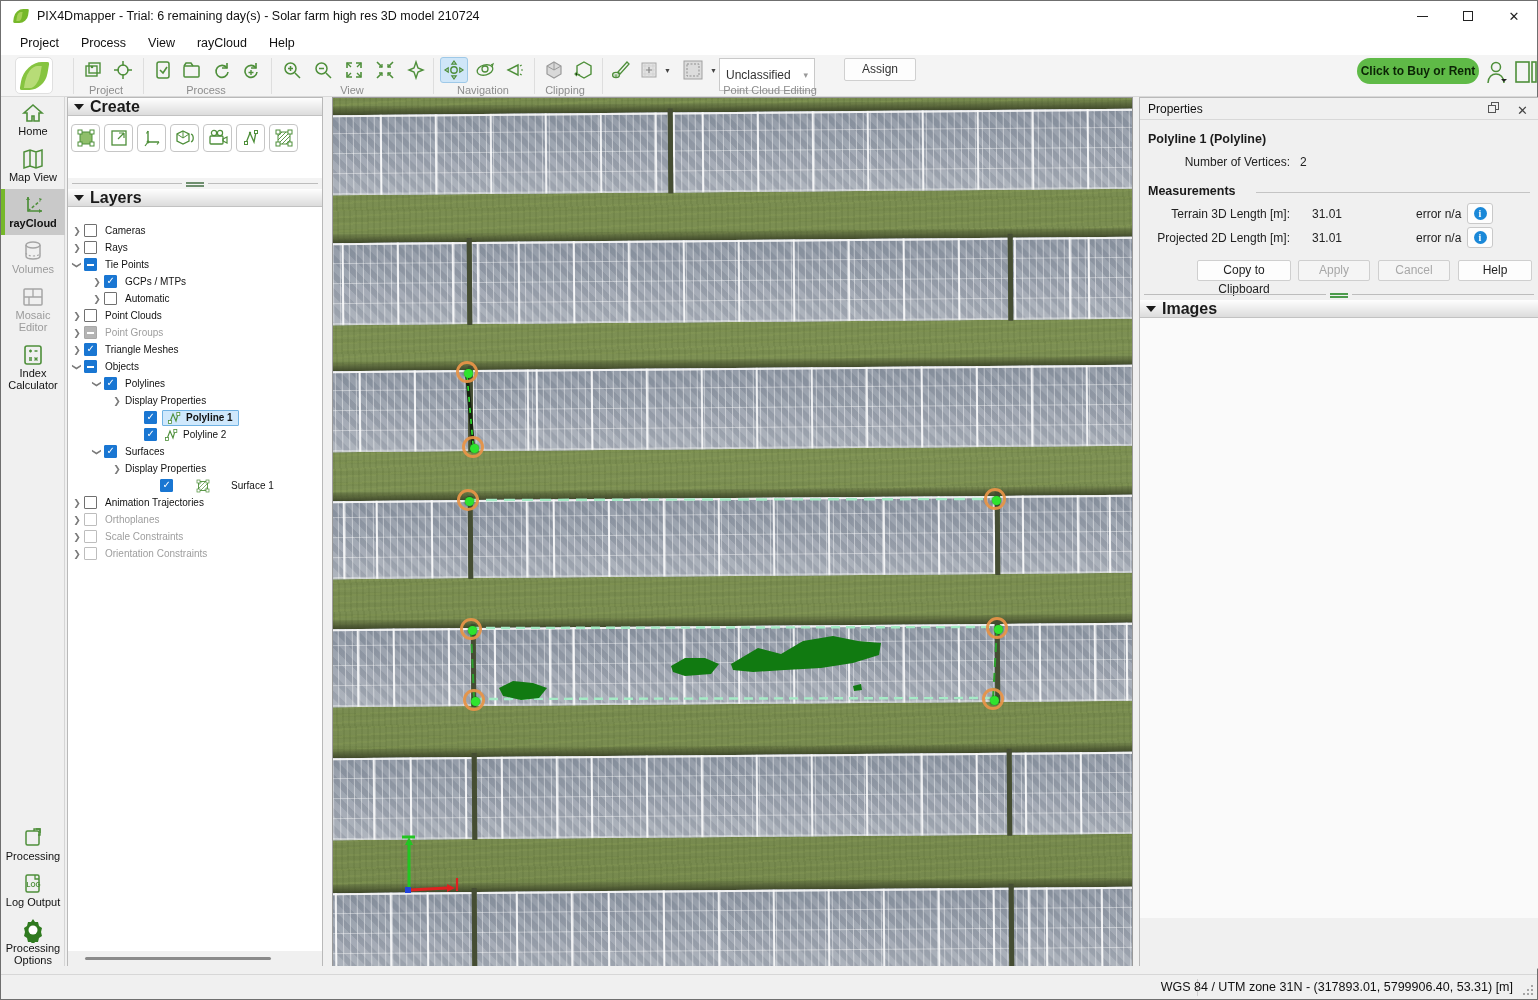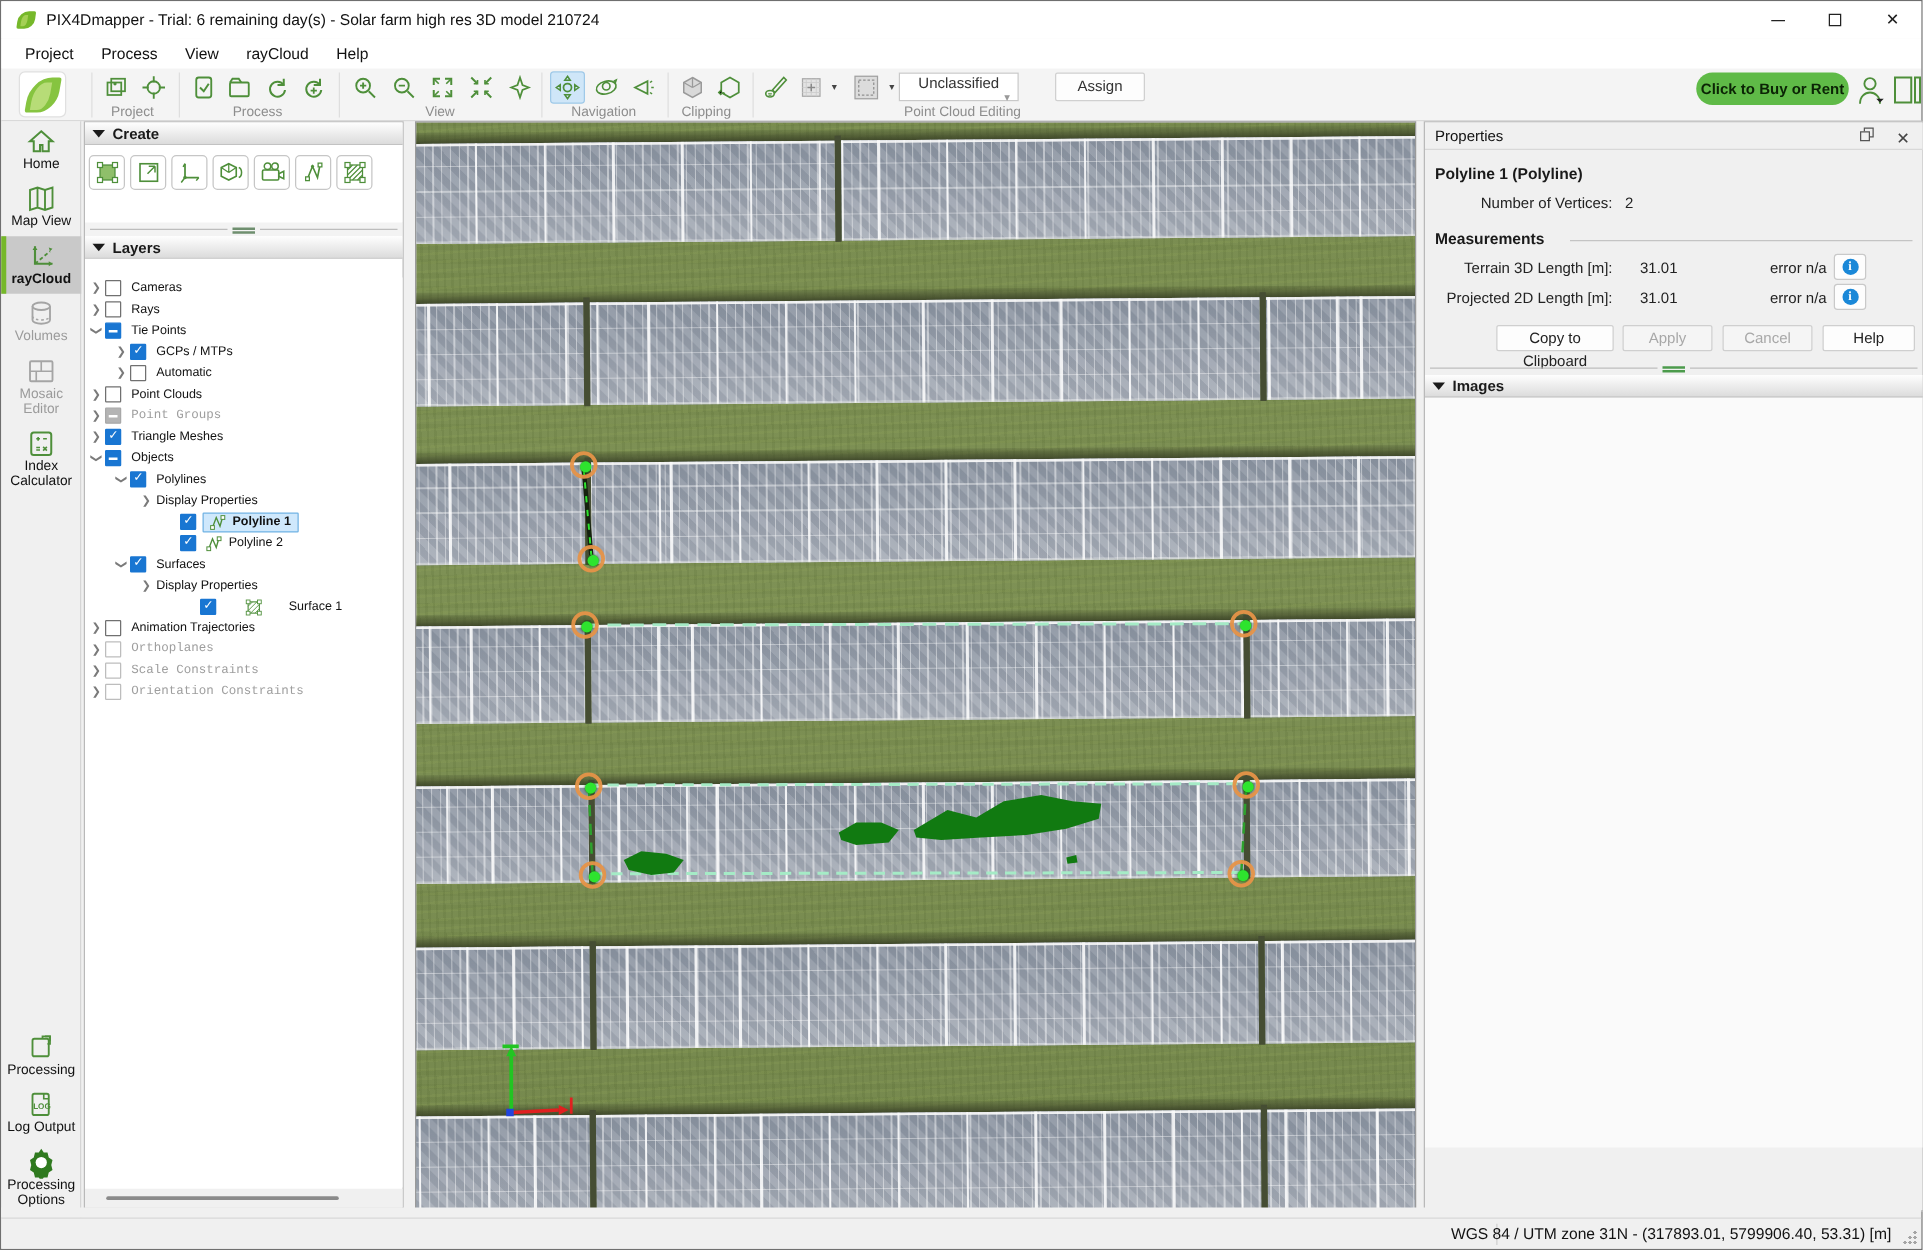--- a/index.html
+++ b/index.html
@@ -26,62 +26,62 @@
   .toolbar { position:absolute; left:0; top:54px; right:0; height:42px; background:#f4f4f4; border-bottom:1px solid #d9d9d9; }
   .logo-btn { position:absolute; left:14px; top:2px; width:38px; height:37px; background:#fff; border:1px solid #e0e0e0; border-radius:5px; }
   .logo-btn .leafbig { position:absolute; left:6px; top:4px; width:25px; height:28px; background:#86c440; border-radius:70% 8% 60% 8%; transform:skewX(-10deg); overflow:hidden; }
   .logo-btn .leafbig:after { content:""; position:absolute; left:4px; top:4px; width:14px; height:22px; background:#b7dc77; border-radius:70% 0 60% 0; }
   .tgroup-label { position:absolute; top:29px; font-size:11px; color:#8d8d8d; text-align:center; white-space:nowrap; }
   .tsep { position:absolute; top:3px; width:1px; height:36px; background:#dedede; }
   .tbtn { position:absolute; top:2px; width:28px; height:26px; display:flex; align-items:center; justify-content:center; border-radius:3px; }
   .tbtn.active { background:#cfe6f8; border:1px solid #9fc9e8; }
   .tbtn svg { display:block; }
   .drop-arrow { position:absolute; top:12px; font-size:7px; color:#444; }
-  .combo { position:absolute; left:718px; top:3px; width:96px; height:23px; background:#fff; border:1px solid #c9c9c9; font-size:12px; color:#333; display:flex; align-items:center; padding:0 6px;flex-direction:column; }
+  .combo { position:absolute; left:718px; top:3px; width:96px; height:33px; background:#fff; border:1px solid #c9c9c9; font-size:12px; color:#333; display:flex; align-items:center; padding:0 6px; }
   .combo .chev { margin-left:auto; color:#999; font-size:9px; }
   .assign-btn { position:absolute; left:843px; top:3px; width:72px; height:23px; background:#fdfdfd; border:1px solid #d0d0d0; border-radius:2px; font-size:12px; color:#333; text-align:center; line-height:21px; }
   .buy-btn { position:absolute; left:1356px; top:3px; width:122px; height:26px; background:#5fba47; border-radius:13px; font-weight:bold; font-size:12px; color:#0b2405; text-align:center; line-height:26px; }
   .user-ico { position:absolute; left:1484px; top:4px; }
   .layout-ico { position:absolute; left:1514px; top:5px; }
 
   
   .rail { position:absolute; left:0; top:96px; width:64px; bottom:25px; background:#f0f0f0; border-right:1px solid #d5d5d5; }
   .rail-item { position:relative; width:64px; text-align:center; padding:4px 0 6px; }
   .rail-item .ric { height:24px; display:flex; align-items:center; justify-content:center; }
   .rail-item .rlb { font-size:11px; line-height:12px; color:#111; }
   .rail-item.disabled .rlb { color:#9b9b9b; }
   .rail-item.active { background:#c9c9c9; }
   .rail-item.active:before { content:""; position:absolute; left:0; top:0; bottom:0; width:4px; background:#76b82a; }
   .rail-item.active .rlb { font-weight:bold; }
   .rail-bottom { position:absolute; bottom:2px; left:0; width:64px; }
 
   
   .lpanel { position:absolute; left:66px; top:96px; width:256px; bottom:32px; background:#fff; border:1px solid #b9b9b9; }
-  .sec-header { position:relative; height:18px; background:linear-gradient(#fefefe,#dcdcdc); border-bottom:1px solid #c2c2c2; font-weight:bold; font-size:12px; padding-left:22px; line-height:18px; }
+  .sec-header { position:relative; height:18px; background:linear-gradient(#fefefe,#dcdcdc); border-bottom:1px solid #c2c2c2; font-weight:bold; font-size:16px; padding-left:22px; line-height:18px; }
   .sec-header .tri { position:absolute; left:6px; top:6px; width:0; height:0; border-left:5px solid transparent; border-right:5px solid transparent; border-top:6px solid #1a1a1a; }
   .create-body { position:relative; height:62px; background:#fff; }
   .cbtn { position:absolute; top:8px; width:29px; height:28px; background:#fff; border:1px solid #c6c6c6; border-radius:4px; display:flex; align-items:center; justify-content:center; }
   .splitter { position:relative; height:11px; background:#f3f3f3; }
   .splitter .ln { position:absolute; top:5px; height:1px; background:#bdbdbd; }
   .splitter .grip { position:absolute; top:3px; left:50%; margin-left:-9px; width:18px; }
   .splitter .grip i { display:block; height:2px; background:#6f8f6f; margin:1px 0; }
   .tree { position:absolute; left:0; right:0; top:124px; bottom:16px; background:#fff; overflow:hidden; }
   .trow { position:relative; height:17px; display:flex; align-items:center; }
   .trow .chev { width:10px; text-align:center; color:#7a7a7a; font-size:9px; flex:none; }
   .trow .chev.down { transform:rotate(90deg); }
   .cb { flex:none; width:13px; height:13px; border:1px solid #707070; background:#fff; margin:0 5px 0 2px; position:relative; border-radius:1px; }
   .cb.checked { background:#1976d2; border-color:#1976d2; }
   .cb.checked:after { content:"✓"; position:absolute; left:1.5px; top:-1px; color:#fff; font-size:10px; }
   .cb.partial { background:#1976d2; border-color:#1976d2; }
   .cb.partial:after { content:""; position:absolute; left:2px; top:5px; width:7px; height:2px; background:#fff; }
   .cb.partial-disabled { background:#b4b4b4; border-color:#a8a8a8; }
   .cb.partial-disabled:after { content:""; position:absolute; left:2px; top:5px; width:7px; height:2px; background:#fff; }
   .cb.disabled { border-color:#bdbdbd; }
   .trow .lbl { font-size:10px; color:#111; white-space:nowrap; padding:0 3px; }
-  .trow.disabled .lbl { color:#9e9e9e;font-family:Liberation Mono, monospace; }
+  .trow.disabled .lbl { color:#9e9e9e; }
   .trow .sel-wrap { display:flex; align-items:center; background:#cfe8fc; border:1px solid #70b2e3; border-radius:1px; padding:0 2px; }
   .trow .obj-ico { margin:0 2px; flex:none; display:flex; }
   .hscroll { position:absolute; left:0; right:0; bottom:0; height:15px; background:#f0f0f0; }
   .hscroll .thumb { position:absolute; left:17px; top:6px; width:186px; height:3px; background:#8a8a8a; border-radius:2px; }
 
   
   .viewport { position:absolute; left:331px; top:96px; width:801px; height:874px; border:1px solid #9a9a9a; overflow:hidden;
     background:
       repeating-linear-gradient(88deg, rgba(55,75,25,.10) 0 2px, rgba(0,0,0,0) 2px 6px),
       repeating-linear-gradient(-4deg, rgba(150,170,90,.16) 0 2px, rgba(0,0,0,0) 2px 7px),

